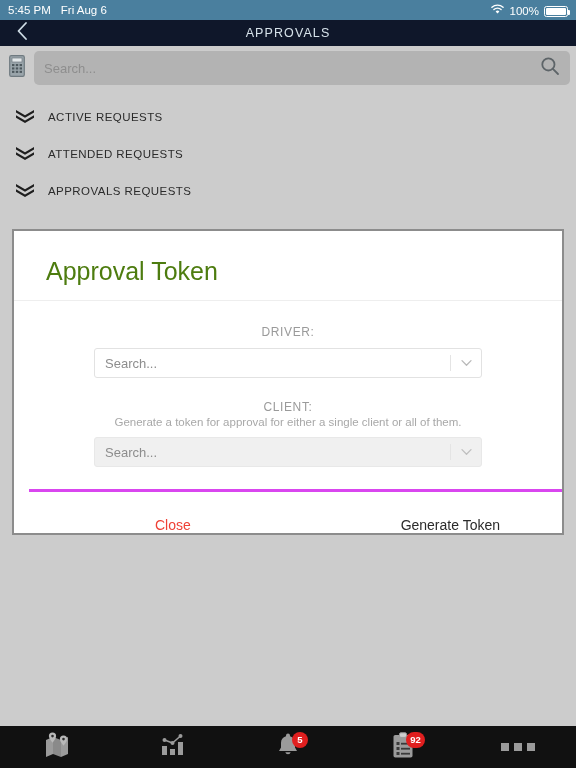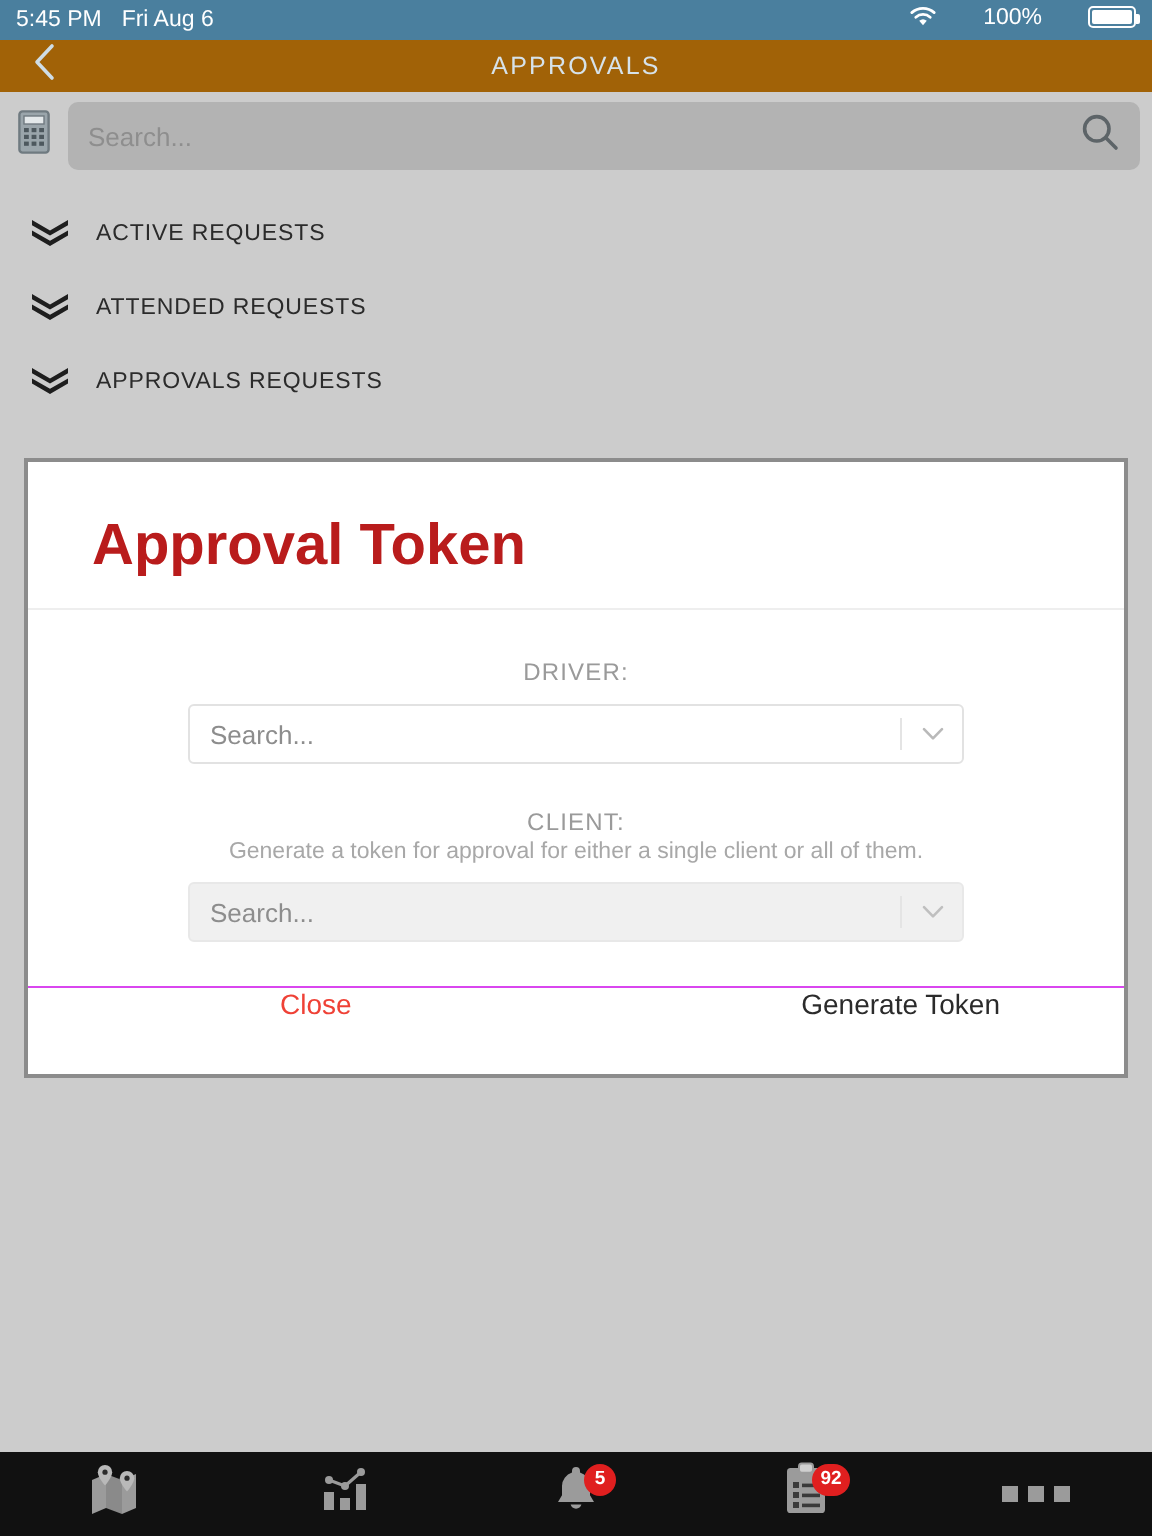--- a/index.html
+++ b/index.html
@@ -19,40 +19,40 @@
   
   .statusbar {
     height: 20px; flex: 0 0 20px;
     background: #4a7f9e;
     display: flex; align-items: center;
     padding: 0 8px;
     color: #ffffff;
     font-size: 11.5px;
   }
   .sb-left { display: flex; align-items: center; gap: 10px; }
-  .sb-right { margin-left: auto; display: flex; align-items: flex-start; gap: 23px; }
+  .sb-right { margin-left: auto; display: flex; align-items: flex-end; gap: 5px; }
   .wifi-icon { display: block; }
   .battery {
     width: 24px; height: 11px;
     border: 1px solid #ffffff; border-radius: 2.5px;
     position: relative; display: inline-block;
   }
   .battery::after {
     content: ""; position: absolute; right: -3px; top: 3px;
     width: 2px; height: 5px; background: #ffffff; border-radius: 0 1px 1px 0;
   }
   .battery .fill {
     position: absolute; left: 1px; top: 1px; bottom: 1px; right: 1px;
     background: #ffffff; border-radius: 1px;
   }
 
   
   .navbar {
     height: 26px; flex: 0 0 26px;
-    background: #a16207;
+    background: #0f172a;
     display: flex; align-items: center;
     position: relative;
   }
   .nav-back {
     position: absolute; left: 4px; top: 0; bottom: 0;
     width: 36px; display: flex; align-items: center; justify-content: center;
     cursor: pointer;
   }
   .nav-title {
     width: 100%; text-align: center;
@@ -100,21 +100,21 @@
     margin: 20px 12px 0 12px;
     background: #ffffff;
     border: 2px solid #8c8c8c;
     display: flex; flex-direction: column;
   }
   .modal-header {
     padding: 26px 32px 14px 32px;
     border-bottom: 1px solid #eeeeee;
   }
   .modal-title {
-    font-size: 29px; color: #b91c1c; font-weight: bold;
+    font-size: 25px; color: #4d7c0f; font-weight: normal;
   }
   .modal-body { padding: 24px 80px 22px 80px; }
   .field-label {
     text-align: center;
     font-size: 12px; color: #9a9a9a; letter-spacing: 0.6px;
   }
   .field-hint {
     text-align: center; margin-top: 2px;
     font-size: 11.5px; color: #a8a8a8;
   }
@@ -133,24 +133,25 @@
     font-size: 13px; color: #8d8d8d;
   }
   .selectbox .divider {
     width: 1px; align-self: stretch; margin: 6px 0; background: #e4e4e4;
   }
   .selectbox .caret {
     width: 30px; display: flex; align-items: center; justify-content: center;
   }
   .group-gap { height: 22px; }
   .modal-footer {
-    border-top: 1px solid #d946ef;
+    border-top: 3px solid #d946ef;
     height: 44px;
-    display: flex; align-items: flex-start;
+    display: flex; align-items: flex-end;
     padding: 0 32px;
+    margin-left: 15px;
   }
   .btn-close {
     color: #ef4136; font-size: 14px; cursor: pointer;
     margin-left: 94px;
   }
   .btn-generate {
     color: #2b2b2b; font-size: 14px; cursor: pointer;
     margin-left: auto; margin-right: 30px;
   }
 

